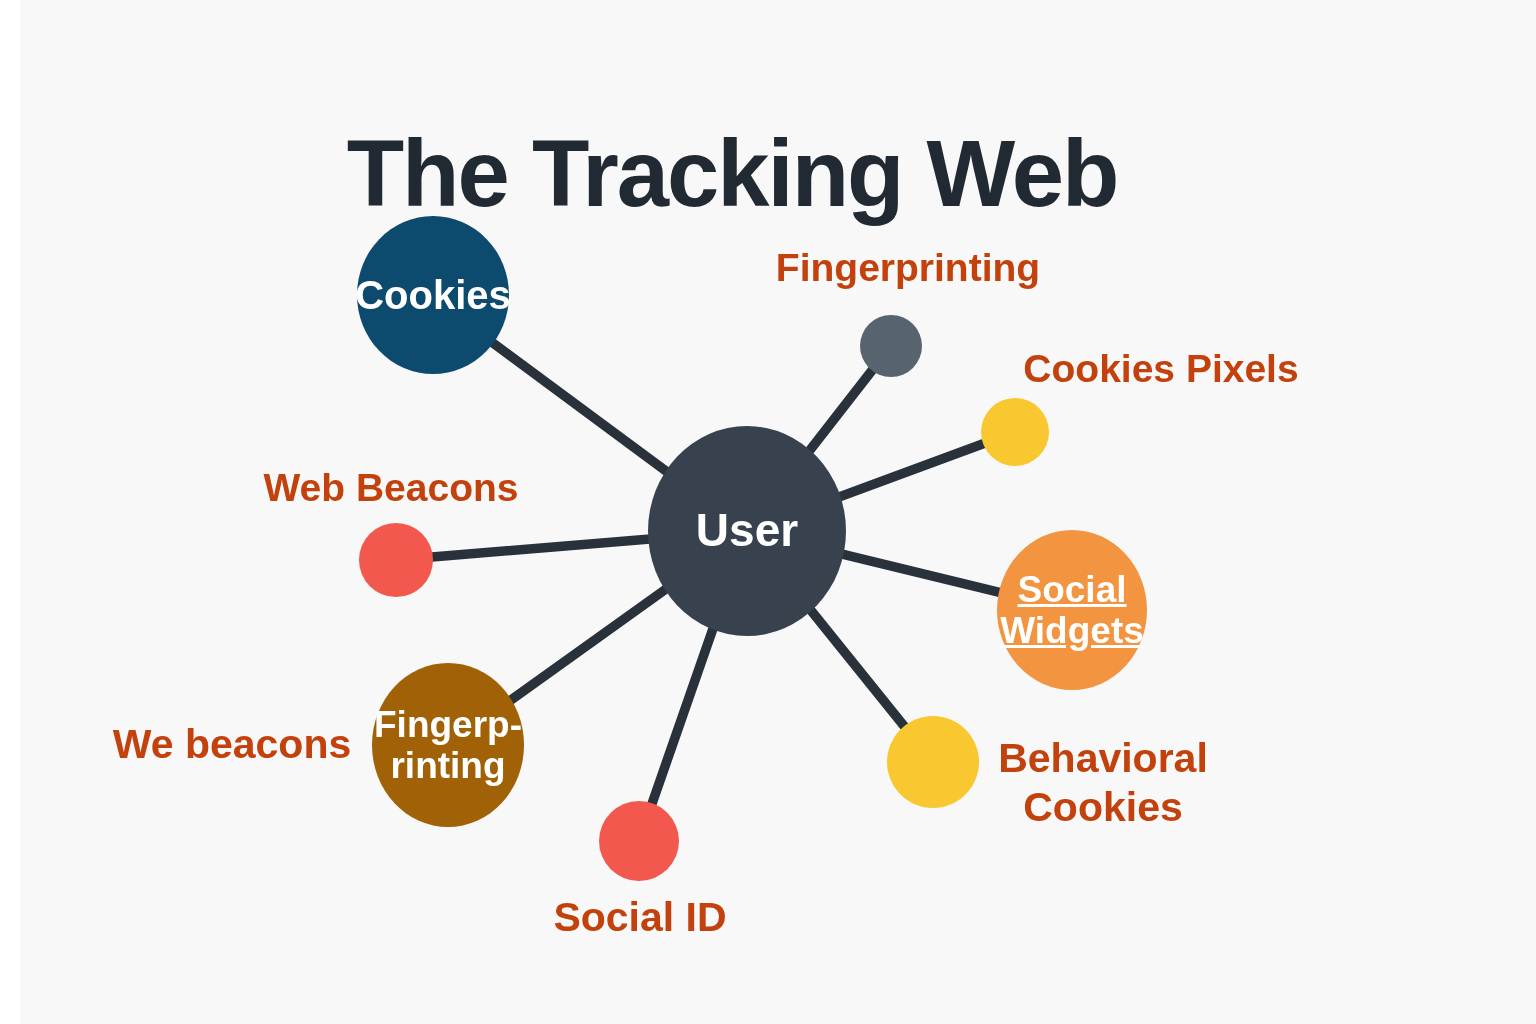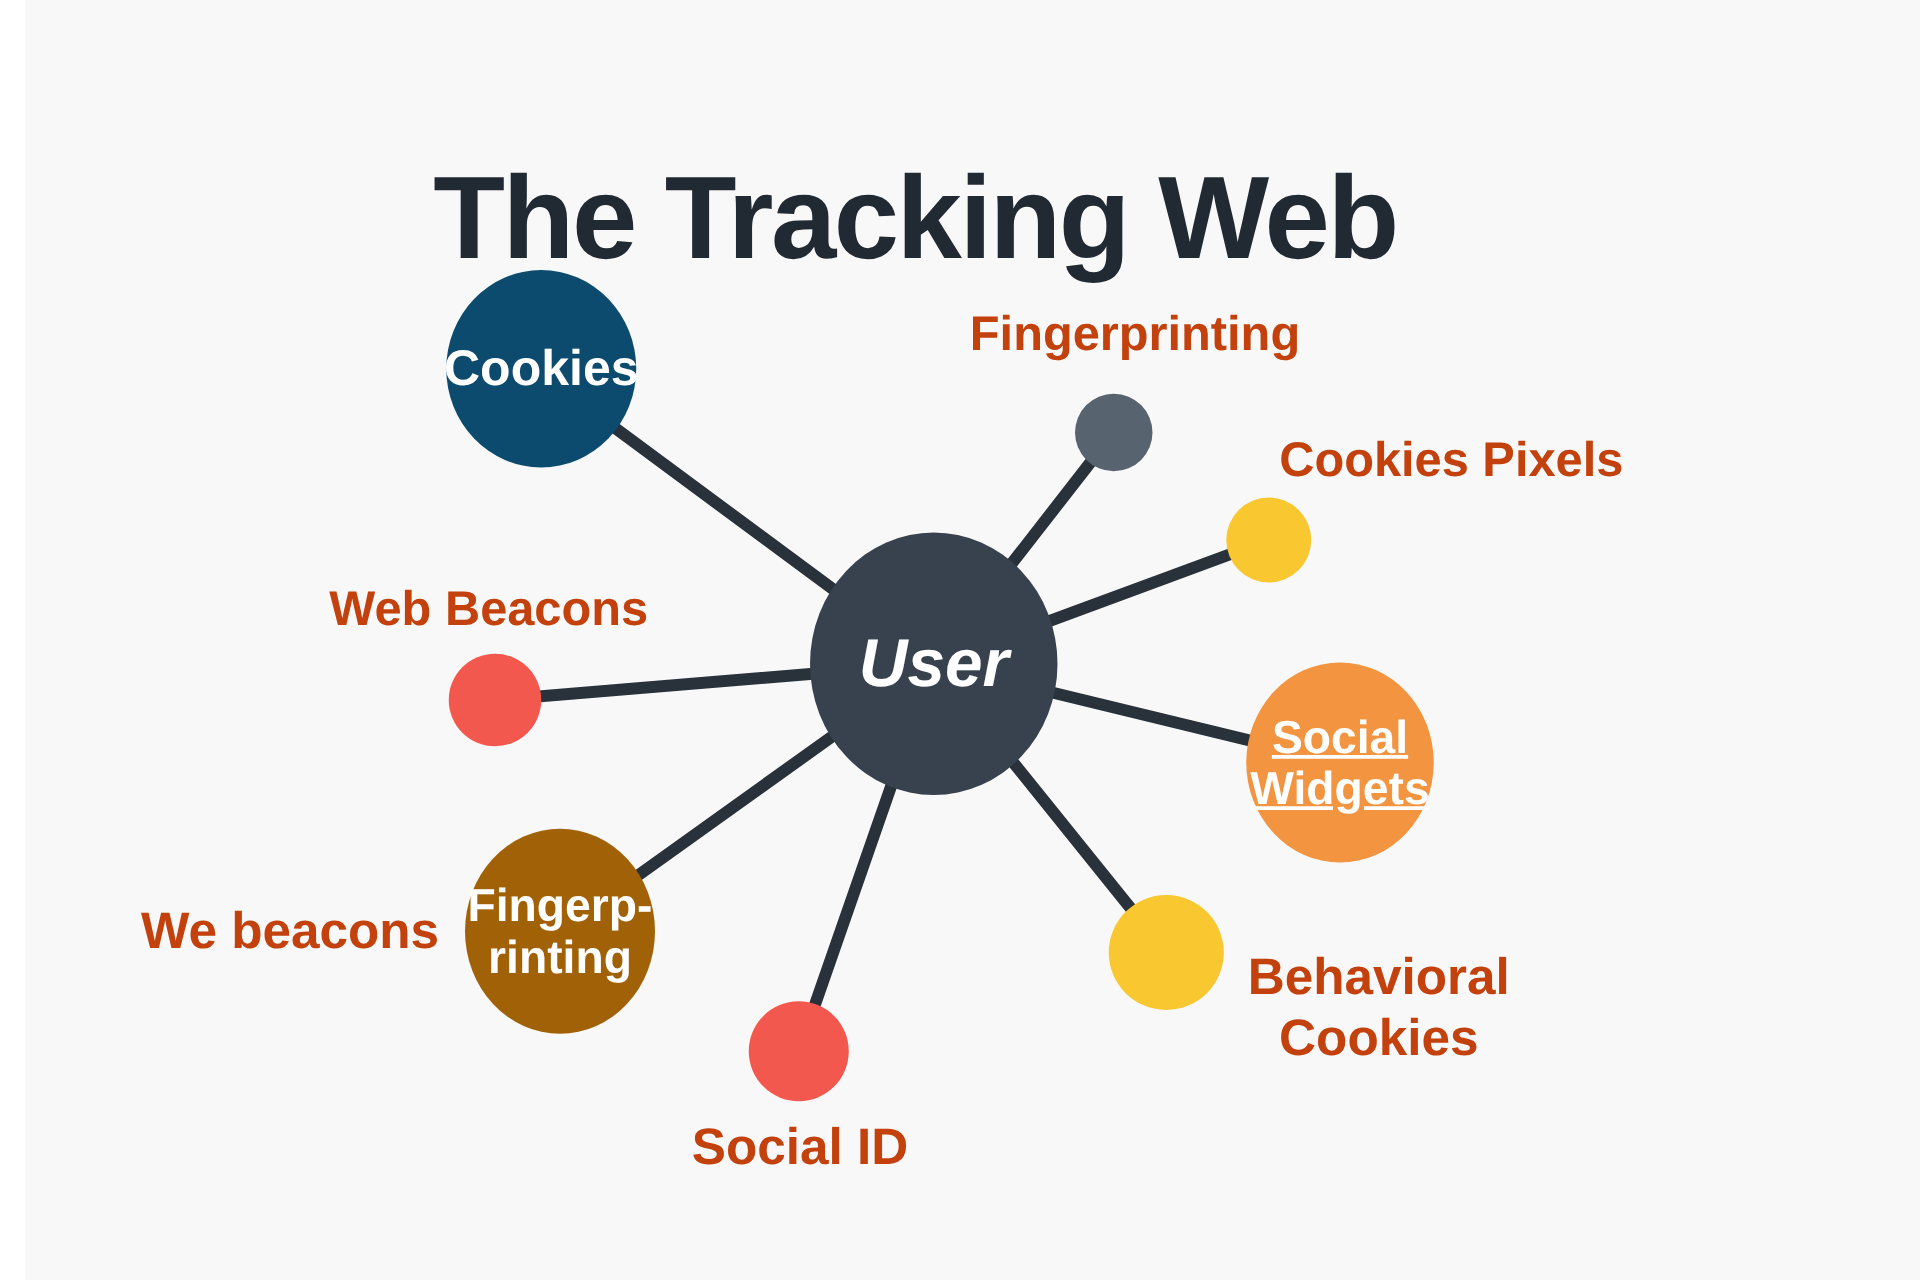--- a/index.html
+++ b/index.html
@@ -43,22 +43,21 @@
     align-items: center;
     justify-content: center;
     text-align: center;
     color: #ffffff;
     font-weight: 600;
     line-height: 1.12;
   }
   .node-user {
     left: 628px; top: 426px; width: 198px; height: 210px;
     background: #37424e;
-    font-size: 54px;
-    font-style: italic;
+    font-size: 46px;
   }
   .node-cookies {
     left: 337px; top: 216px; width: 152px; height: 158px;
     background: #0c4a6e;
     font-size: 40px;
   }
   .node-fingerprinting {
     left: 840px; top: 315px; width: 62px; height: 62px;
     background: #57636e;
   }
@@ -95,21 +94,21 @@
     color: #c2410c;
     font-weight: 600;
     white-space: nowrap;
     text-align: center;
     line-height: 1.2;
   }
   .label-fingerprinting { left: 888px; top: 268px; font-size: 39px; }
   .label-tracking-pixels { left: 1141px; top: 369px; font-size: 39px; }
   .label-web-beacons { left: 371px; top: 488px; font-size: 39px; }
   .label-we-beacons { left: 212px; top: 745px; font-size: 41px; }
-  .label-behavioral { left: 1083px; top: 806px; font-size: 41px; }
+  .label-behavioral { left: 1083px; top: 783px; font-size: 41px; }
   .label-device-id { left: 620px; top: 918px; font-size: 41px; }
 </style>
 </head>
 <body>
 
 <div class="canvas">
 
   <h1 class="title">The Tracking Web</h1>
 
   <svg class="connectors" width="1536" height="1024" viewBox="0 0 1536 1024">

